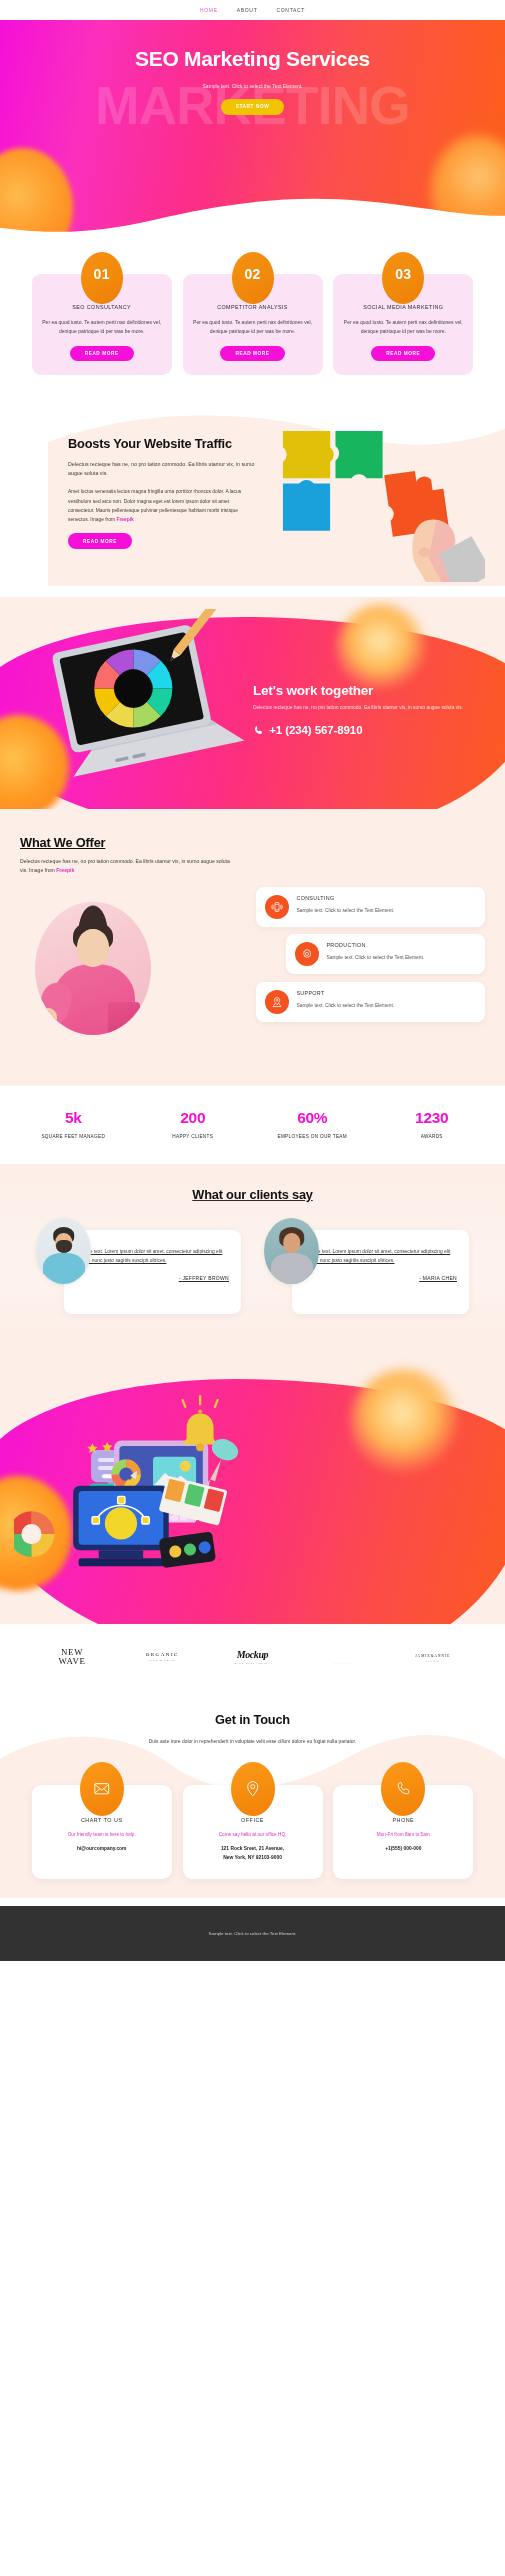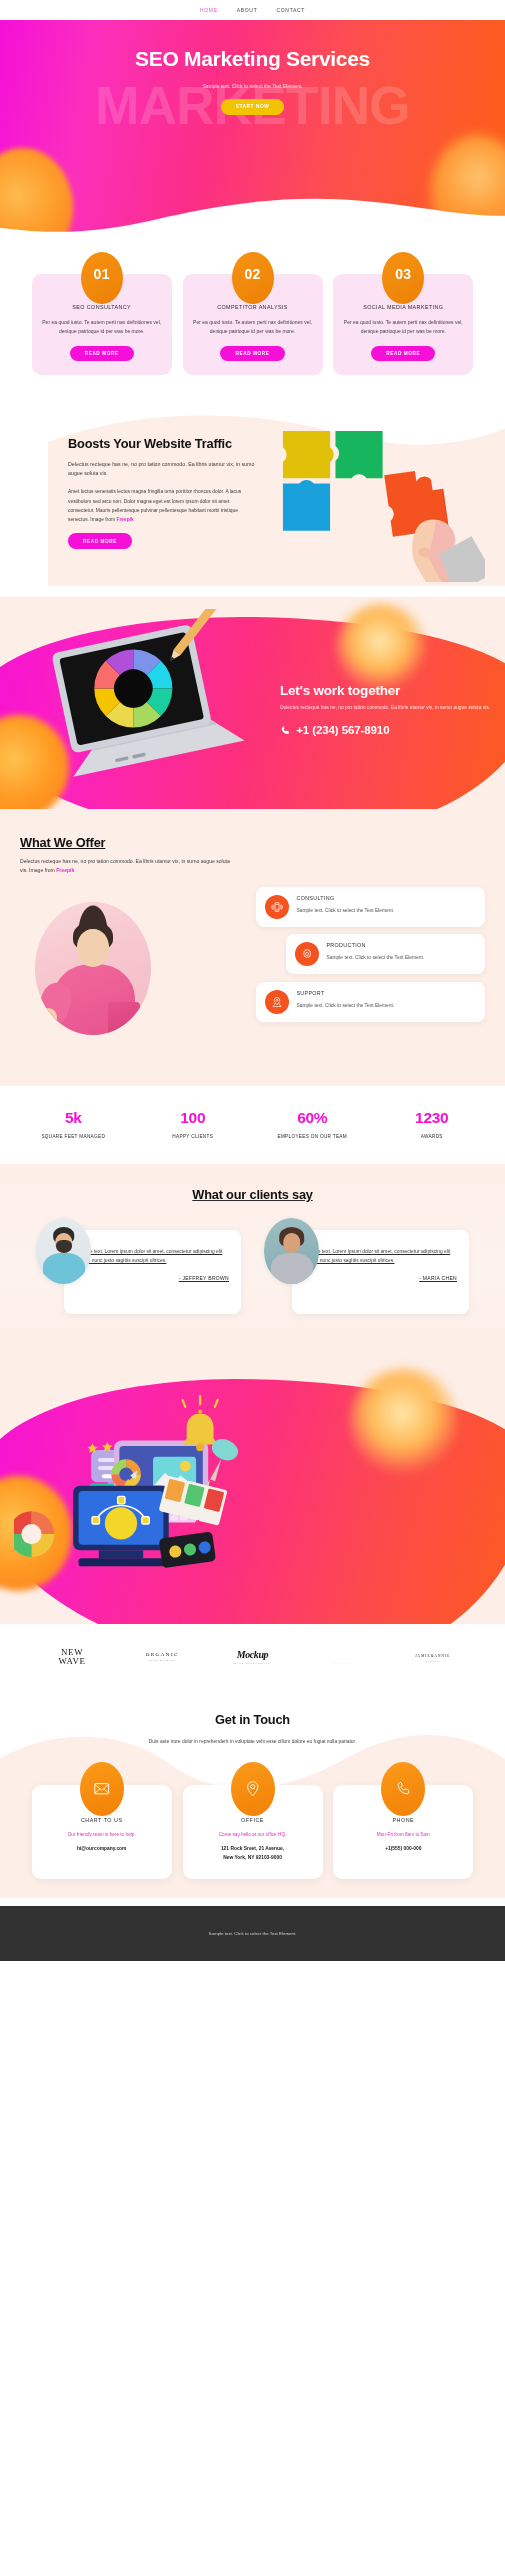--- a/index.html
+++ b/index.html
@@ -115,21 +115,21 @@
   .work-sun-l {
     position:absolute; left:-32px; top:118px; width:101px; height:104px; border-radius:50%;
     background:radial-gradient(circle at 45% 42%, #ffc24f 0%, #ff9b24 48%, #fc7c18 100%);
     filter:blur(3.4px);
   }
   .work-sun-r {
     position:absolute; left:336px; top:5.4px; width:91px; height:91px; border-radius:50%;
     background:radial-gradient(circle at 48% 42%, #ffe7ab 0%, #ffb855 40%, rgba(255,140,40,0) 72%);
     filter:blur(4px);
   }
-  .work-text { position:absolute; left:280px; top:86px; width:222px; z-index:8; }
+  .work-text { position:absolute; left:253px; top:86px; width:222px; z-index:8; }
   .work-text h2 { color:#fff; font-size:13.5px; font-weight:700; letter-spacing:-0.2px; }
   .work-text p { color:rgba(255,255,255,.82); font-size:4.9px; line-height:1.8; margin-top:6px; }
   .work-phone {
     display:flex; align-items:center; gap:5.4px; margin-top:10.8px;
     color:#fff; font-size:11.5px; font-weight:700; letter-spacing:-0.1px;
   }
 
   
   .offer { background:#fdeee7; position:relative; padding:25.6px 20px 17.5px; overflow:hidden; }
   .offer-head { width:216px; }
@@ -467,21 +467,21 @@
       </div>
     </div>
   </section>
 
   <section class="stats">
     <div class="stat">
       <div class="num">5k</div>
       <div class="lbl">SQUARE FEET MANAGED</div>
     </div>
     <div class="stat">
-      <div class="num">100</div>
+      <div class="num">200</div>
       <div class="lbl">HAPPY CLIENTS</div>
     </div>
     <div class="stat">
       <div class="num">60%</div>
       <div class="lbl">EMPLOYEES ON OUR TEAM</div>
     </div>
     <div class="stat">
       <div class="num">1230</div>
       <div class="lbl">AWARDS</div>
     </div>

